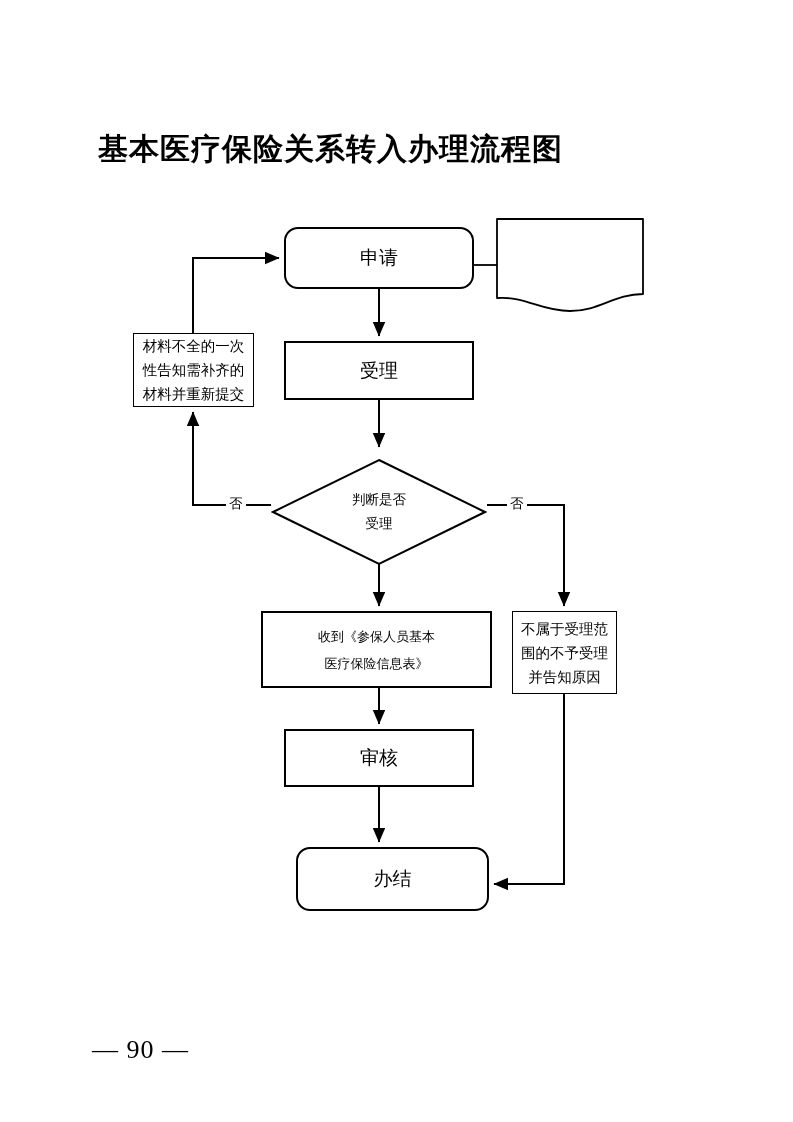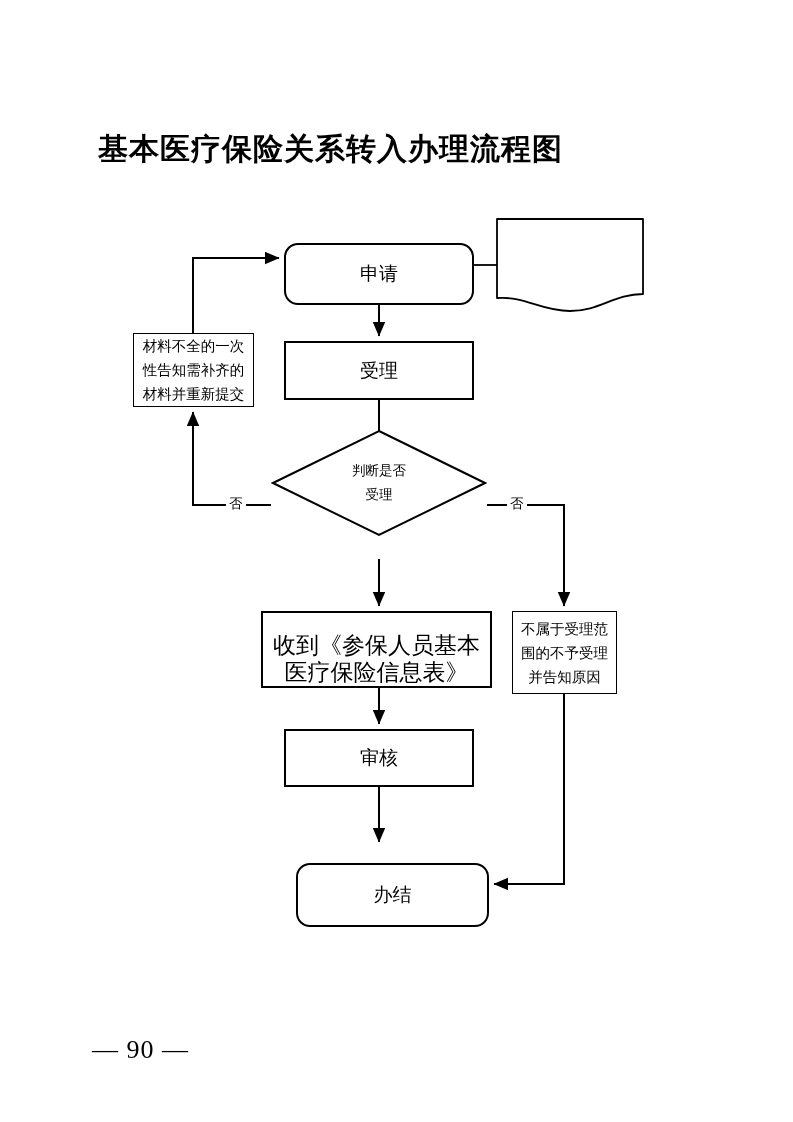--- a/index.html
+++ b/index.html
@@ -69,31 +69,29 @@
     line-height: 30px;
     z-index: 2;
   }
   .node .label {
     display: block;
     width: 100%;
     white-space: pre-line;
   }
   .node.rounded {
     border-radius: 14px;
-    margin-top: 16px;
   }
   .node.small {
     font-size: 14.5px;
     line-height: 24px;
     border-width: 1.6px;
   }
   .node.mid {
-    font-size: 23px;
+    font-size: 13px;
     line-height: 27px;
-    align-items: flex-end;
   }
 
   
   #node-apply   { left: 284px; top: 227px; width: 190px; height: 62px; }
   
   #node-note {
     left: 496px; top: 218px; width: 148px; height: 95px;
     border: none; background: transparent; padding: 0;
     display: block; z-index: 2;
   }
@@ -107,21 +105,21 @@
     white-space: pre-line;
   }
   #node-note svg { position: absolute; left: 0; top: 0; }
 
   
   #node-incomplete { left: 133px; top: 333px; width: 121px; height: 74px; }
   
   #node-accept  { left: 284px; top: 341px; width: 190px; height: 59px; }
   
   #node-decision {
-    left: 271px; top: 429px; width: 216px; height: 108px;
+    left: 271px; top: 458px; width: 216px; height: 108px;
     border: none; background: transparent;
   }
   #node-decision .dtext {
     position: absolute;
     left: 0; top: 50%;
     transform: translateY(-50%);
     width: 216px;
     text-align: center;
     font-size: 13.5px;
     line-height: 24px;

